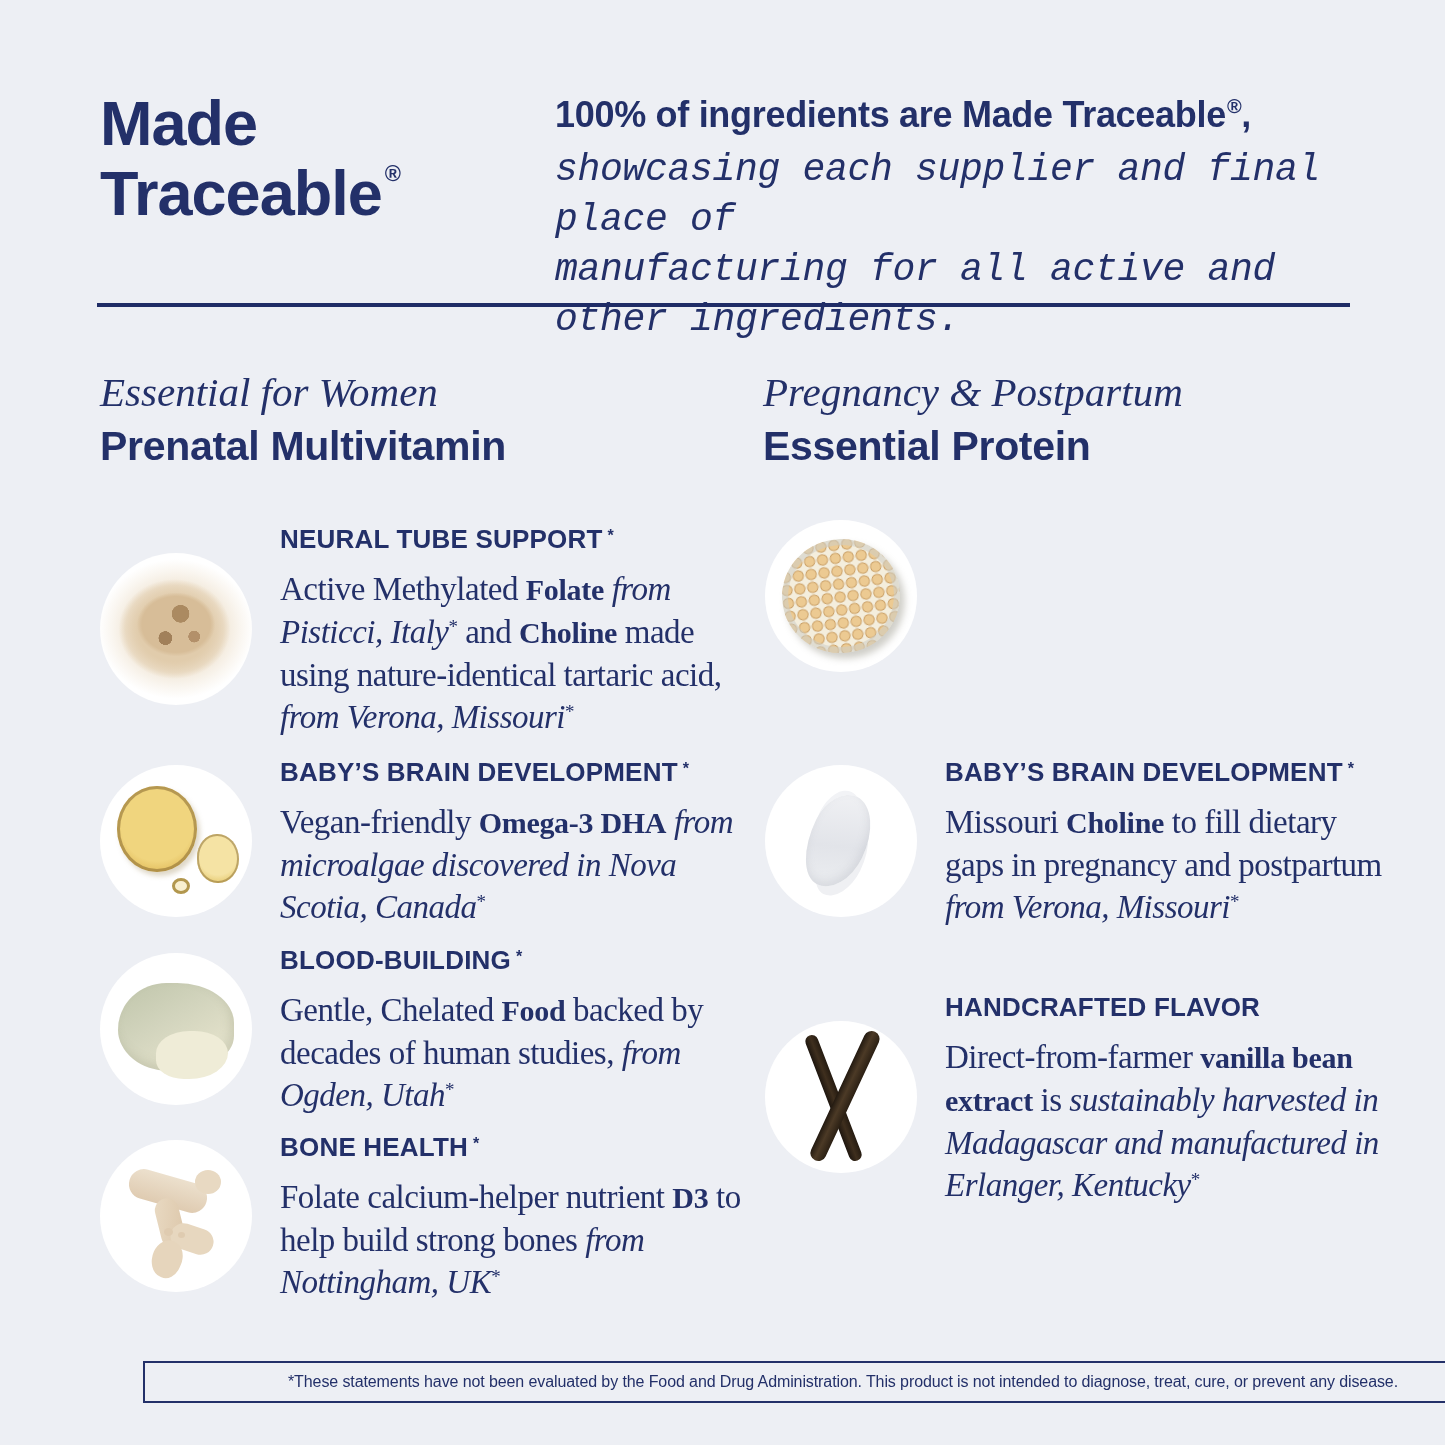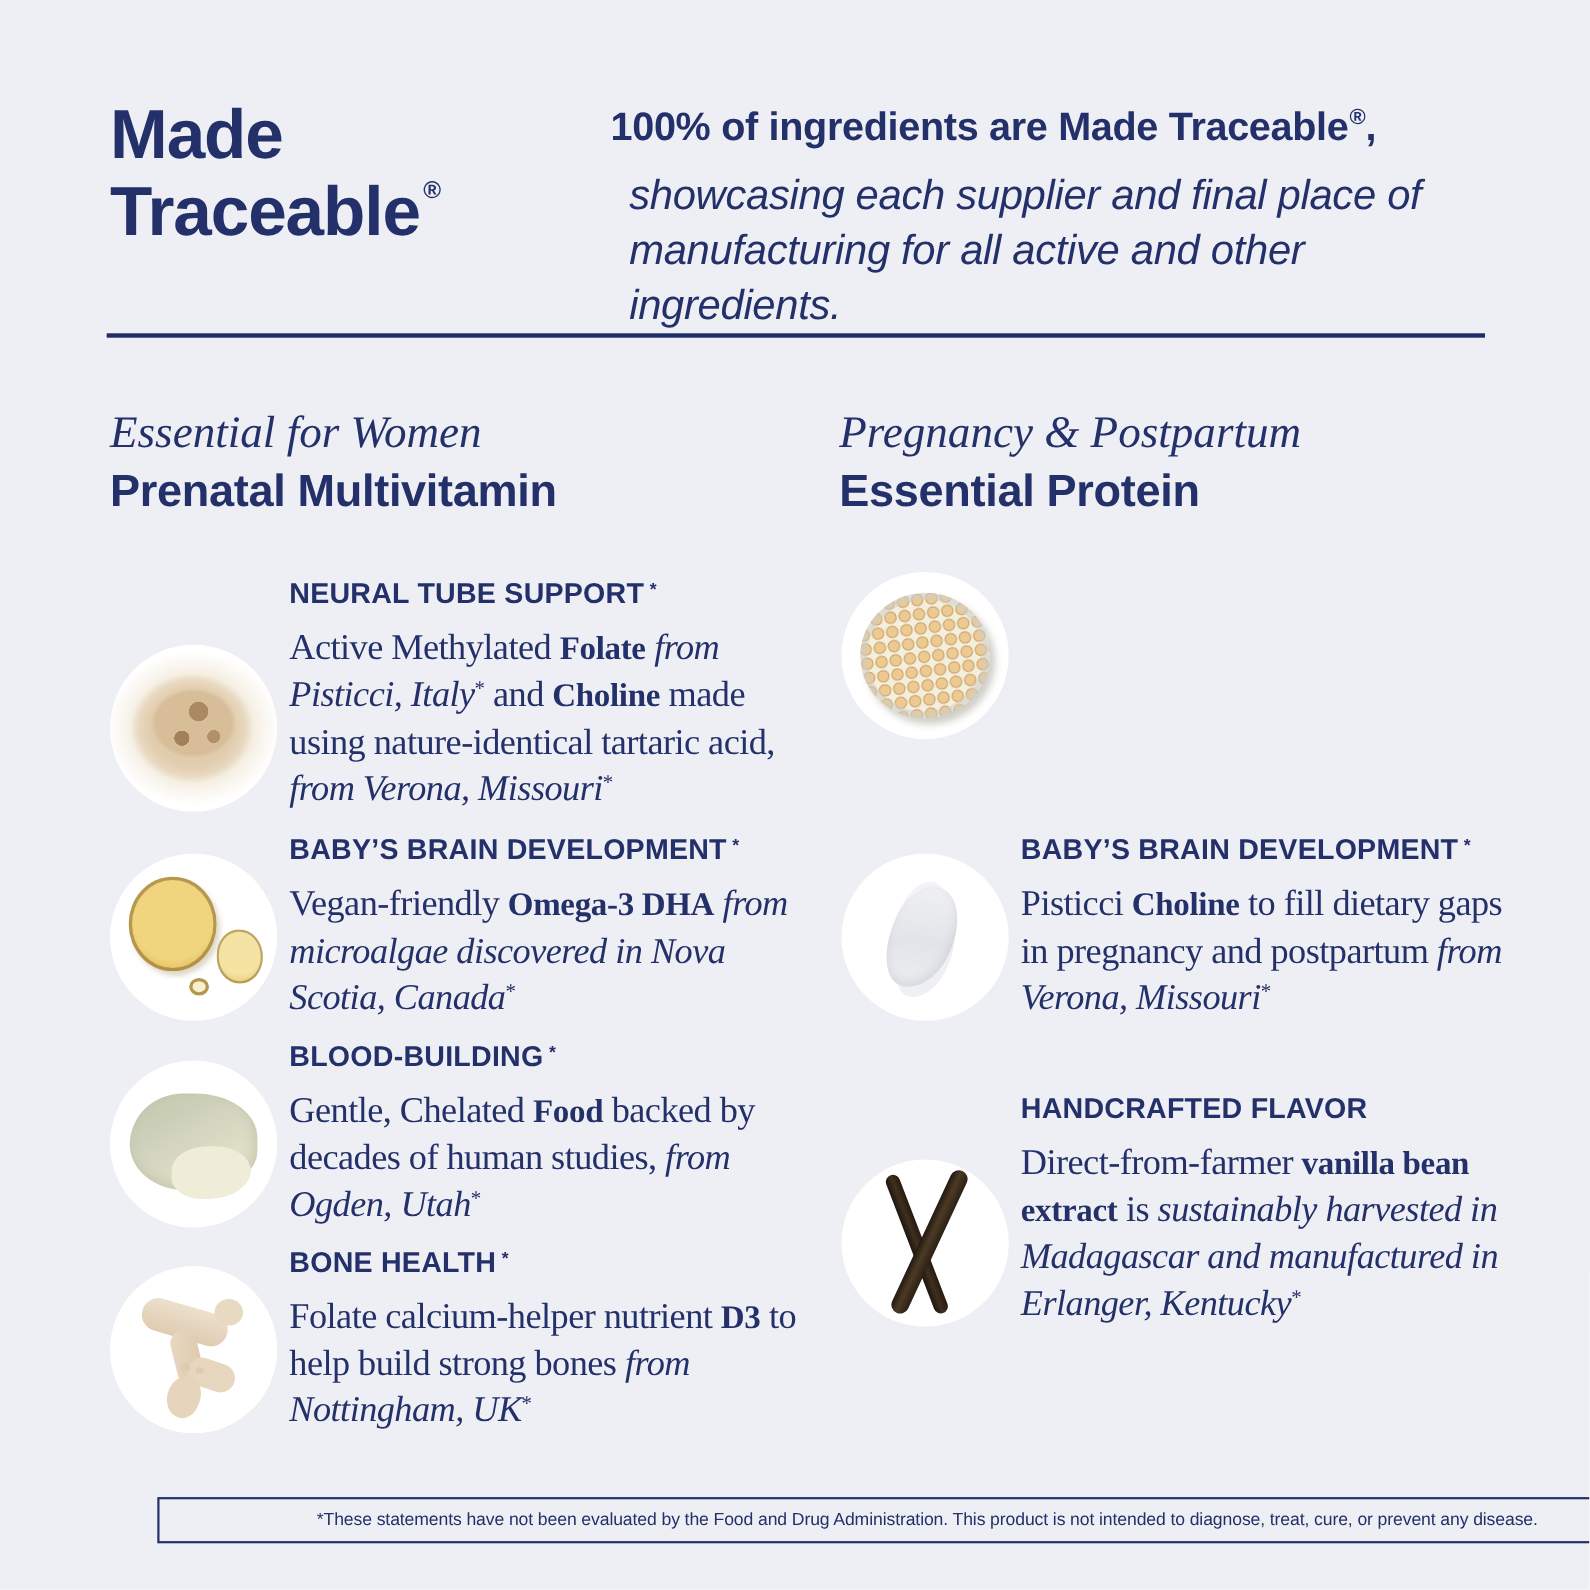--- a/index.html
+++ b/index.html
@@ -14,32 +14,32 @@
   
   .title{
     position:absolute;left:100px;top:88px;margin:0;
     font-size:63px;line-height:70px;font-weight:700;letter-spacing:-1px;color:#233069;
   }
   .title sup{font-size:22px;line-height:0;vertical-align:34px;margin-left:3px;font-weight:700;}
   .intro{position:absolute;left:555px;top:94px;width:810px;}
   .intro-bold{margin:0 0 9px 0;font-size:36px;font-weight:700;letter-spacing:-0.3px;}
   .intro-bold sup{font-size:20px;line-height:0;vertical-align:14px;margin-left:1px;}
   .intro-italic{
-    margin:17px;font-family:Liberation Sans, sans-serif;font-style:italic;
+    margin:0;font-family:Liberation Mono, monospace;font-style:italic;
     font-size:38px;line-height:50px;letter-spacing:-0.3px;
   }
   .divider{position:absolute;left:97px;top:303px;width:1253px;height:4px;background:#1f2c66;}
   
   .col-head{position:absolute;top:370px;}
   .col-head.left{left:100px;}
   .col-head.right{left:763px;}
   .eyebrow{margin:0;font-family:"Liberation Serif",serif;font-style:italic;font-size:41px;line-height:44px;}
   .col-title{margin:9px 0 0 0;font-size:41px;line-height:46px;font-weight:700;letter-spacing:-0.3px;}
   
-  .item{position:absolute;display:flex;align-items:flex-end;}
+  .item{position:absolute;display:flex;align-items:center;gap:17px;}
   .item.colL{left:100px;}
   .item.colR{left:765px;}
   .item-text{margin-left:11px;}
   .item.colL .item-text{width:468px;}
   .item.colR .item-text{width:448px;}
   .item-heading{margin:3px 0 13px 0;font-size:26px;line-height:32px;font-weight:700;letter-spacing:0.2px;}
   .item-heading sup{font-size:16px;line-height:0;vertical-align:7px;margin-left:5px;}
   .item-body{
     margin:0;font-family:"Liberation Serif",serif;
     font-size:33px;line-height:42px;letter-spacing:-0.5px;
@@ -227,21 +227,21 @@
       <div class="p1"></div>
     </div>
   </div>
 
   <div class="item colR" style="top:753px">
     <div class="icon-circle icon-powderwhite">
       <div class="w1"></div>
     </div>
     <div class="item-text">
       <h3 class="item-heading"><span>BABY’S BRAIN DEVELOPMENT</span><sup>*</sup></h3>
-      <p class="item-body"><span class="seg-serif">Pisticci </span><span class="seg-bold">Choline</span><span class="seg-serif"> to fill dietary gaps in pregnancy and postpartum </span><span class="seg-italic">from Verona, Missouri</span><sup class="seg-sup">*</sup></p>
+      <p class="item-body"><span class="seg-serif">Missouri </span><span class="seg-bold">Choline</span><span class="seg-serif"> to fill dietary gaps in pregnancy and postpartum </span><span class="seg-italic">from Verona, Missouri</span><sup class="seg-sup">*</sup></p>
     </div>
   </div>
 
   <div class="item colR" style="top:988px">
     <div class="icon-circle icon-vanilla">
       <div class="v2"></div>
         <div class="v1"></div>
     </div>
     <div class="item-text">
       <h3 class="item-heading"><span>HANDCRAFTED FLAVOR</span><sup></sup></h3>

